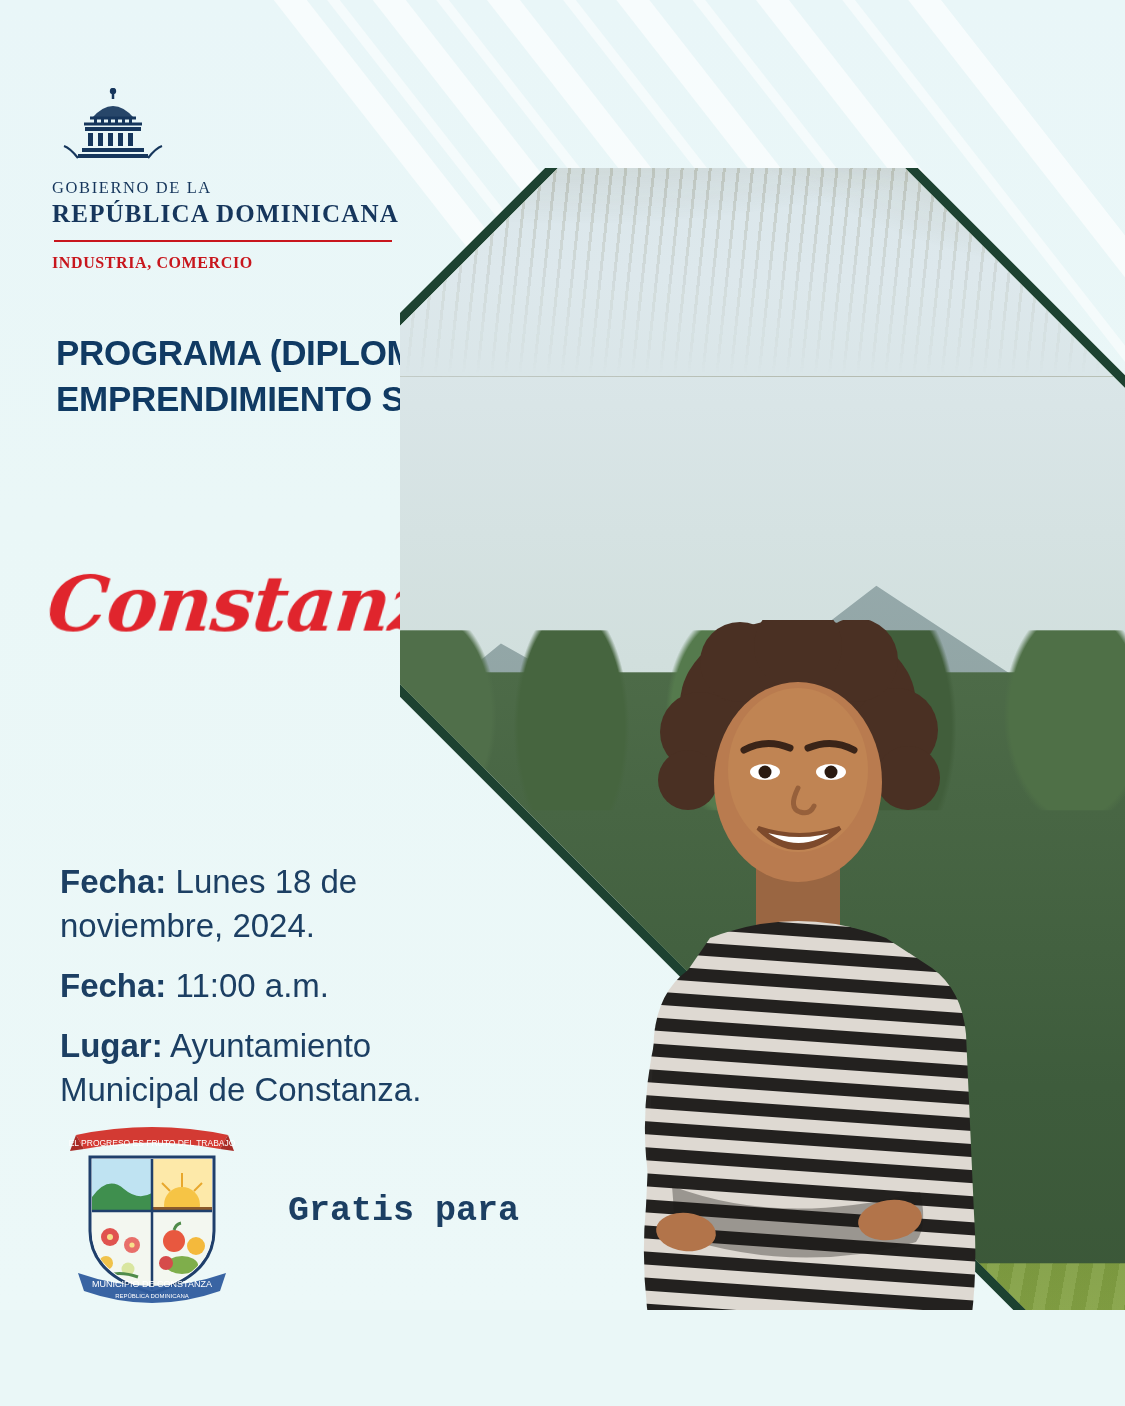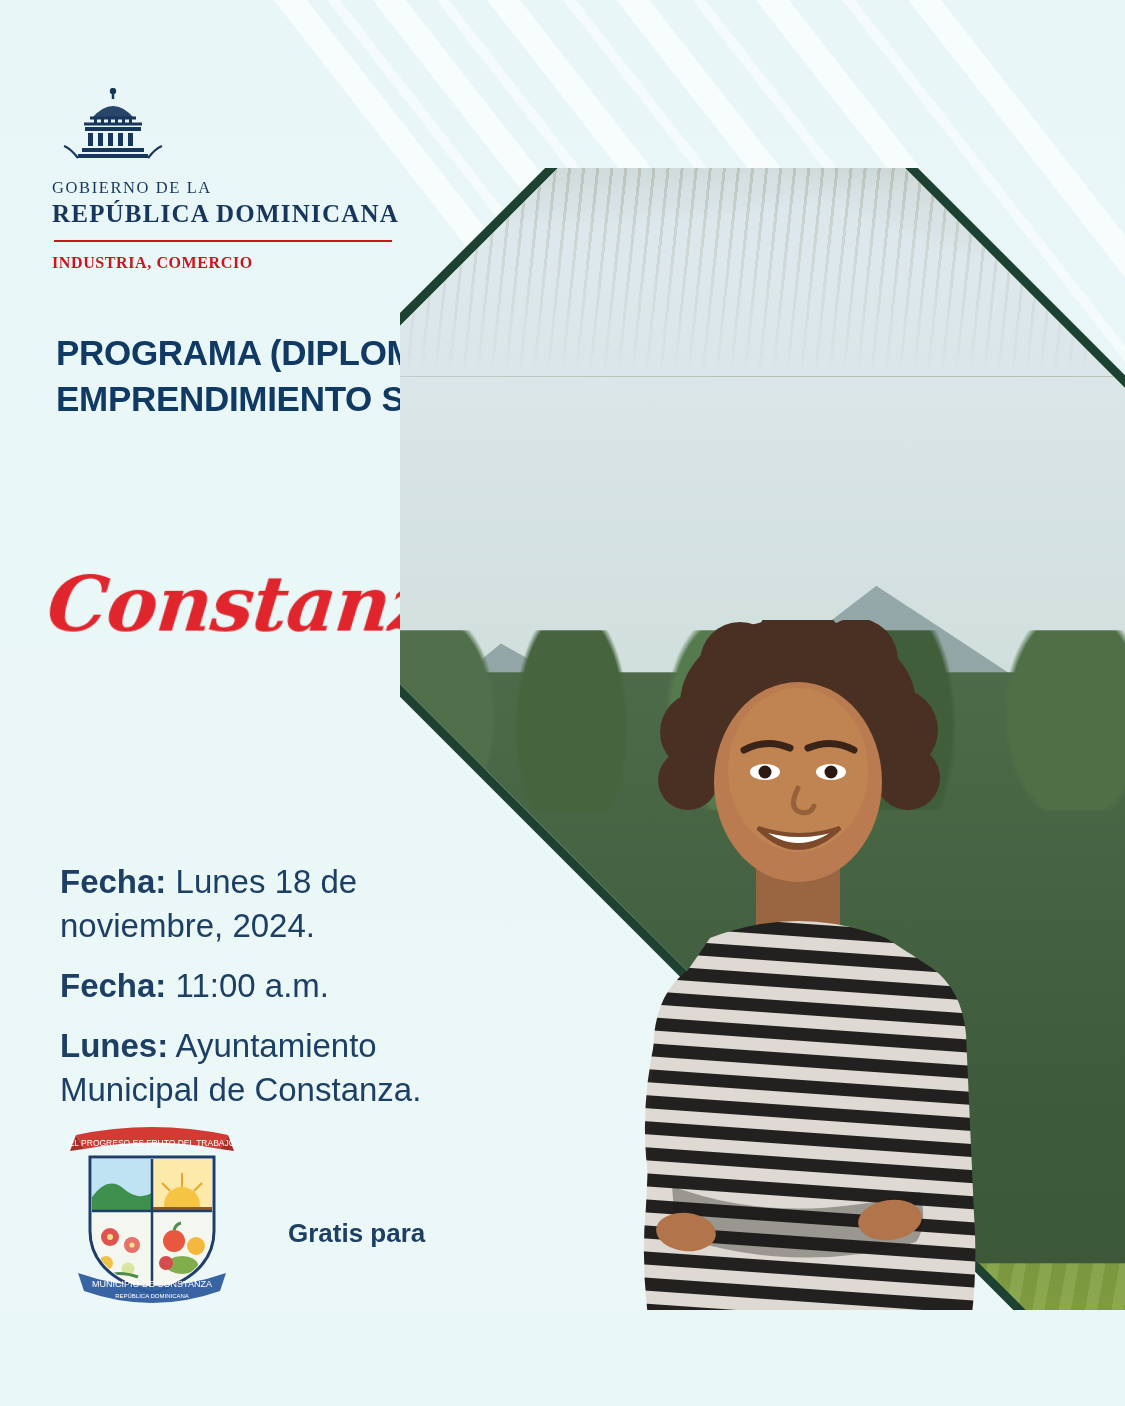--- a/index.html
+++ b/index.html
@@ -154,25 +154,26 @@
   .shield {
     position: absolute;
     left: 62px;
     top: 1113px;
     width: 180px;
     height: 200px;
   }
   .free-text {
     position: absolute;
     left: 288px;
-    top: 1216px;
+    top: 1188px;
     color: #1c3f63;
-    font-size: 26px;
+    font-size: 35px;
     line-height: 1.32;
     font-weight: 700;
+    font-family: Liberation Mono, monospace;
   }
 
   
   .photo-panel {
     position: absolute;
     left: 400px;
     top: 168px;
     width: 740px;
     height: 1250px;
     overflow: hidden;
@@ -331,21 +332,21 @@
   <div class="details">
     <p>
       <b>Fecha:</b>
       <span>Lunes 18 de noviembre, 2024.</span>
     </p>
     <p>
       <b>Fecha:</b>
       <span>11:00 a.m.</span>
     </p>
     <p>
-      <b>Lunes:</b>
+      <b>Lugar:</b>
       <span>Ayuntamiento Municipal de Constanza.</span>
     </p>
   </div>
 
   <svg class="shield" viewBox="0 0 180 200" aria-hidden="true">
 
     <path d="M14 22 q76 -16 152 0 l-8 14 q-68 -13 -136 0 z" fill="#d33a33"></path>
     <path d="M14 22 l-6 16 l14 -2 z" fill="#a82c27"></path>
     <path d="M166 22 l6 16 l-14 -2 z" fill="#a82c27"></path>
     <text x="90" y="33" font-size="8.5" fill="#ffffff" text-anchor="middle" font-family="Liberation Sans, sans-serif">EL PROGRESO ES FRUTO DEL TRABAJO</text>

